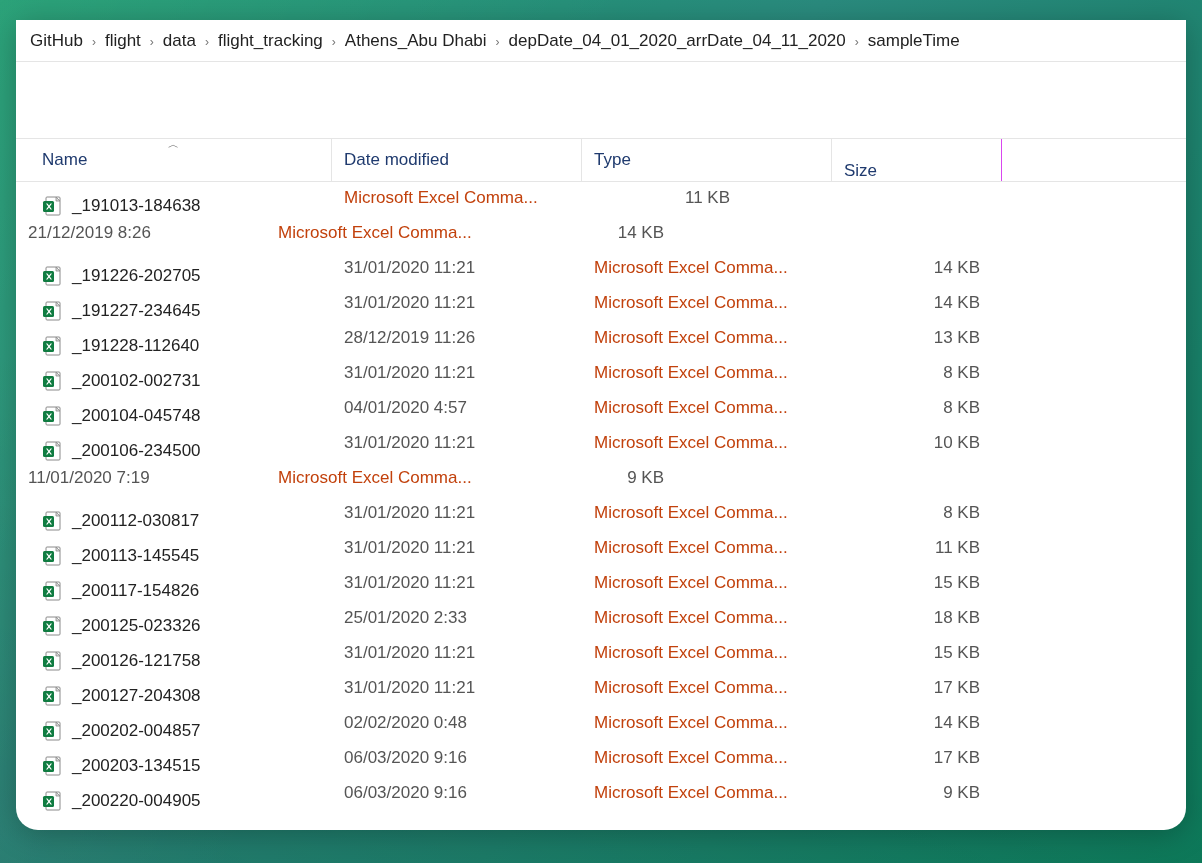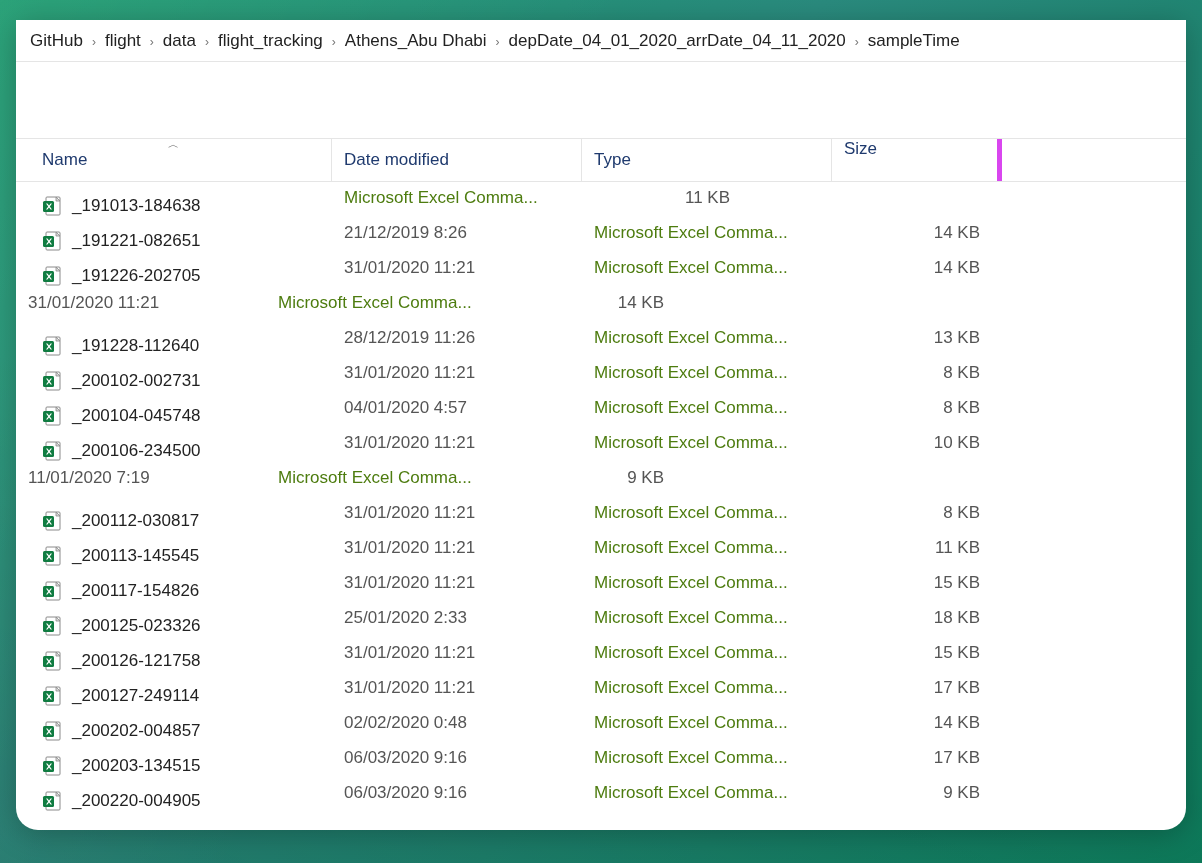--- a/index.html
+++ b/index.html
@@ -48,37 +48,37 @@
     border-bottom: 1px solid #e5e5e5;
     height: 44px;
     align-items: center;
     font-size: 17px;
     color: #1f3a6e;
     user-select: none;
   }
   .col-name { width: 316px; padding-left: 26px; border-right: 1px solid #e5e5e5; height:100%; display:flex; align-items:center; position:relative;}
   .col-date { width: 250px; padding-left: 12px; border-right: 1px solid #e5e5e5; height:100%; display:flex; align-items:center;}
   .col-type { width: 250px; padding-left: 12px; border-right: 1px solid #e5e5e5; height:100%; display:flex; align-items:center;}
-  .col-size { width: 170px; padding-left: 12px; border-right: 5px solid #d946ef; height:100%; display:flex; align-items:flex-start;}
+  .col-size { width: 170px; padding-left: 12px; border-right: 1px solid #d946ef; height:100%; display:flex; align-items:flex-end;}
   .sort-caret {
     position: absolute;
     top: -2px; left: 50%;
     transform: translateX(-50%);
     font-size: 11px; color: #666;
   }
   .file-list { padding-top: 6px; }
   .row {
     display: flex;
     height: 35px;
     font-size: 17px;
     color: #333;
   }
   .cell-name { width: 316px; padding-left: 26px; display:flex; align-items:center; gap:10px; color:#222;}
   .cell-date { width: 250px; padding-left: 12px; color:#555;}
-  .cell-type { width: 250px; padding-left: 12px; color:#4d7c0f; overflow:hidden; text-overflow:ellipsis; white-space:nowrap;}
+  .cell-type { width: 250px; padding-left: 12px; color:#c2410c; overflow:hidden; text-overflow:ellipsis; white-space:nowrap;}
   .cell-size { width: 170px; padding-right: 22px; text-align:right; color:#555;}
   .excel-icon {
     width: 20px; height: 20px; flex-shrink:0;
     position: relative;
   }
   .excel-icon svg { display:block; }
 </style>
 </head>
 <body>
 
@@ -130,31 +130,20 @@
               <rect x="1" y="5" width="11" height="11" rx="1.5" fill="#107C41"></rect>
               <path d="M4 7.5 L6.2 10.5 L4 13.5 L5.4 13.5 L7 11.4 L8.6 13.5 L10 13.5 L7.8 10.5 L10 7.5 L8.6 7.5 L7 9.6 L5.4 7.5 Z" fill="#fff"></path>
             </svg>
           </span>
           <span>_191013-184638</span>
         </div>
         <div class="cell-type">Microsoft Excel Comma...</div>
         <div class="cell-size">11 KB</div>
       </div>
       <div class="row">
-        <div class="cell-name">
-          <span class="excel-icon">
-            <svg viewBox="0 0 20 20" width="20" height="20">
-              <rect x="4" y="1" width="14" height="18" rx="1" fill="#fff" stroke="#8a8a8a" stroke-width="1"></rect>
-              <path d="M14 1 L18 5 L14 5 Z" fill="#d9d9d9" stroke="#8a8a8a" stroke-width="0.8"></path>
-              <rect x="1" y="5" width="11" height="11" rx="1.5" fill="#107C41"></rect>
-              <path d="M4 7.5 L6.2 10.5 L4 13.5 L5.4 13.5 L7 11.4 L8.6 13.5 L10 13.5 L7.8 10.5 L10 7.5 L8.6 7.5 L7 9.6 L5.4 7.5 Z" fill="#fff"></path>
-            </svg>
-          </span>
-          <span>_191221-082651</span>
-        </div>
         <div class="cell-date">21/12/2019 8:26</div>
         <div class="cell-type">Microsoft Excel Comma...</div>
         <div class="cell-size">14 KB</div>
       </div>
       <div class="row">
         <div class="cell-name">
           <span class="excel-icon">
             <svg viewBox="0 0 20 20" width="20" height="20">
               <rect x="4" y="1" width="14" height="18" rx="1" fill="#fff" stroke="#8a8a8a" stroke-width="1"></rect>
               <path d="M14 1 L18 5 L14 5 Z" fill="#d9d9d9" stroke="#8a8a8a" stroke-width="0.8"></path>
@@ -162,20 +151,31 @@
               <path d="M4 7.5 L6.2 10.5 L4 13.5 L5.4 13.5 L7 11.4 L8.6 13.5 L10 13.5 L7.8 10.5 L10 7.5 L8.6 7.5 L7 9.6 L5.4 7.5 Z" fill="#fff"></path>
             </svg>
           </span>
           <span>_191226-202705</span>
         </div>
         <div class="cell-date">31/01/2020 11:21</div>
         <div class="cell-type">Microsoft Excel Comma...</div>
         <div class="cell-size">14 KB</div>
       </div>
       <div class="row">
+        <div class="cell-name">
+          <span class="excel-icon">
+            <svg viewBox="0 0 20 20" width="20" height="20">
+              <rect x="4" y="1" width="14" height="18" rx="1" fill="#fff" stroke="#8a8a8a" stroke-width="1"></rect>
+              <path d="M14 1 L18 5 L14 5 Z" fill="#d9d9d9" stroke="#8a8a8a" stroke-width="0.8"></path>
+              <rect x="1" y="5" width="11" height="11" rx="1.5" fill="#107C41"></rect>
+              <path d="M4 7.5 L6.2 10.5 L4 13.5 L5.4 13.5 L7 11.4 L8.6 13.5 L10 13.5 L7.8 10.5 L10 7.5 L8.6 7.5 L7 9.6 L5.4 7.5 Z" fill="#fff"></path>
+            </svg>
+          </span>
+          <span>_191227-234645</span>
+        </div>
         <div class="cell-date">31/01/2020 11:21</div>
         <div class="cell-type">Microsoft Excel Comma...</div>
         <div class="cell-size">14 KB</div>
       </div>
       <div class="row">
         <div class="cell-name">
           <span class="excel-icon">
             <svg viewBox="0 0 20 20" width="20" height="20">
               <rect x="4" y="1" width="14" height="18" rx="1" fill="#fff" stroke="#8a8a8a" stroke-width="1"></rect>
               <path d="M14 1 L18 5 L14 5 Z" fill="#d9d9d9" stroke="#8a8a8a" stroke-width="0.8"></path>
@@ -325,21 +325,21 @@
       <div class="row">
         <div class="cell-name">
           <span class="excel-icon">
             <svg viewBox="0 0 20 20" width="20" height="20">
               <rect x="4" y="1" width="14" height="18" rx="1" fill="#fff" stroke="#8a8a8a" stroke-width="1"></rect>
               <path d="M14 1 L18 5 L14 5 Z" fill="#d9d9d9" stroke="#8a8a8a" stroke-width="0.8"></path>
               <rect x="1" y="5" width="11" height="11" rx="1.5" fill="#107C41"></rect>
               <path d="M4 7.5 L6.2 10.5 L4 13.5 L5.4 13.5 L7 11.4 L8.6 13.5 L10 13.5 L7.8 10.5 L10 7.5 L8.6 7.5 L7 9.6 L5.4 7.5 Z" fill="#fff"></path>
             </svg>
           </span>
-          <span>_200127-249114</span>
+          <span>_200127-204308</span>
         </div>
         <div class="cell-date">31/01/2020 11:21</div>
         <div class="cell-type">Microsoft Excel Comma...</div>
         <div class="cell-size">17 KB</div>
       </div>
       <div class="row">
         <div class="cell-name">
           <span class="excel-icon">
             <svg viewBox="0 0 20 20" width="20" height="20">
               <rect x="4" y="1" width="14" height="18" rx="1" fill="#fff" stroke="#8a8a8a" stroke-width="1"></rect>

